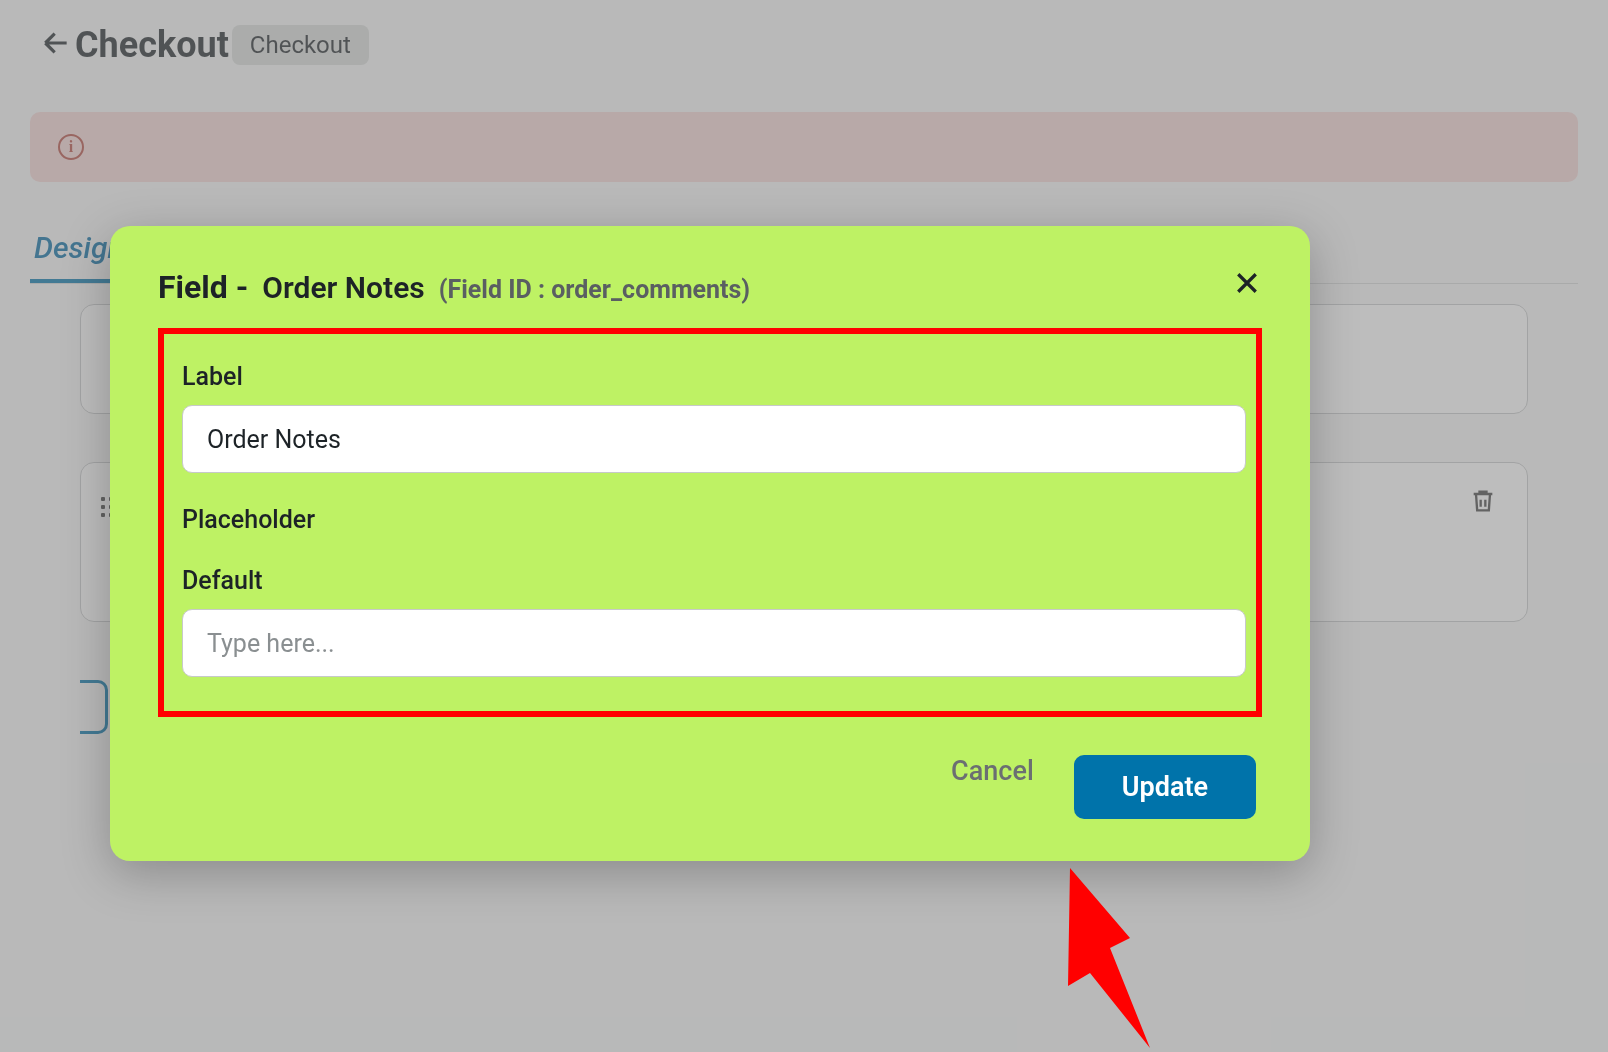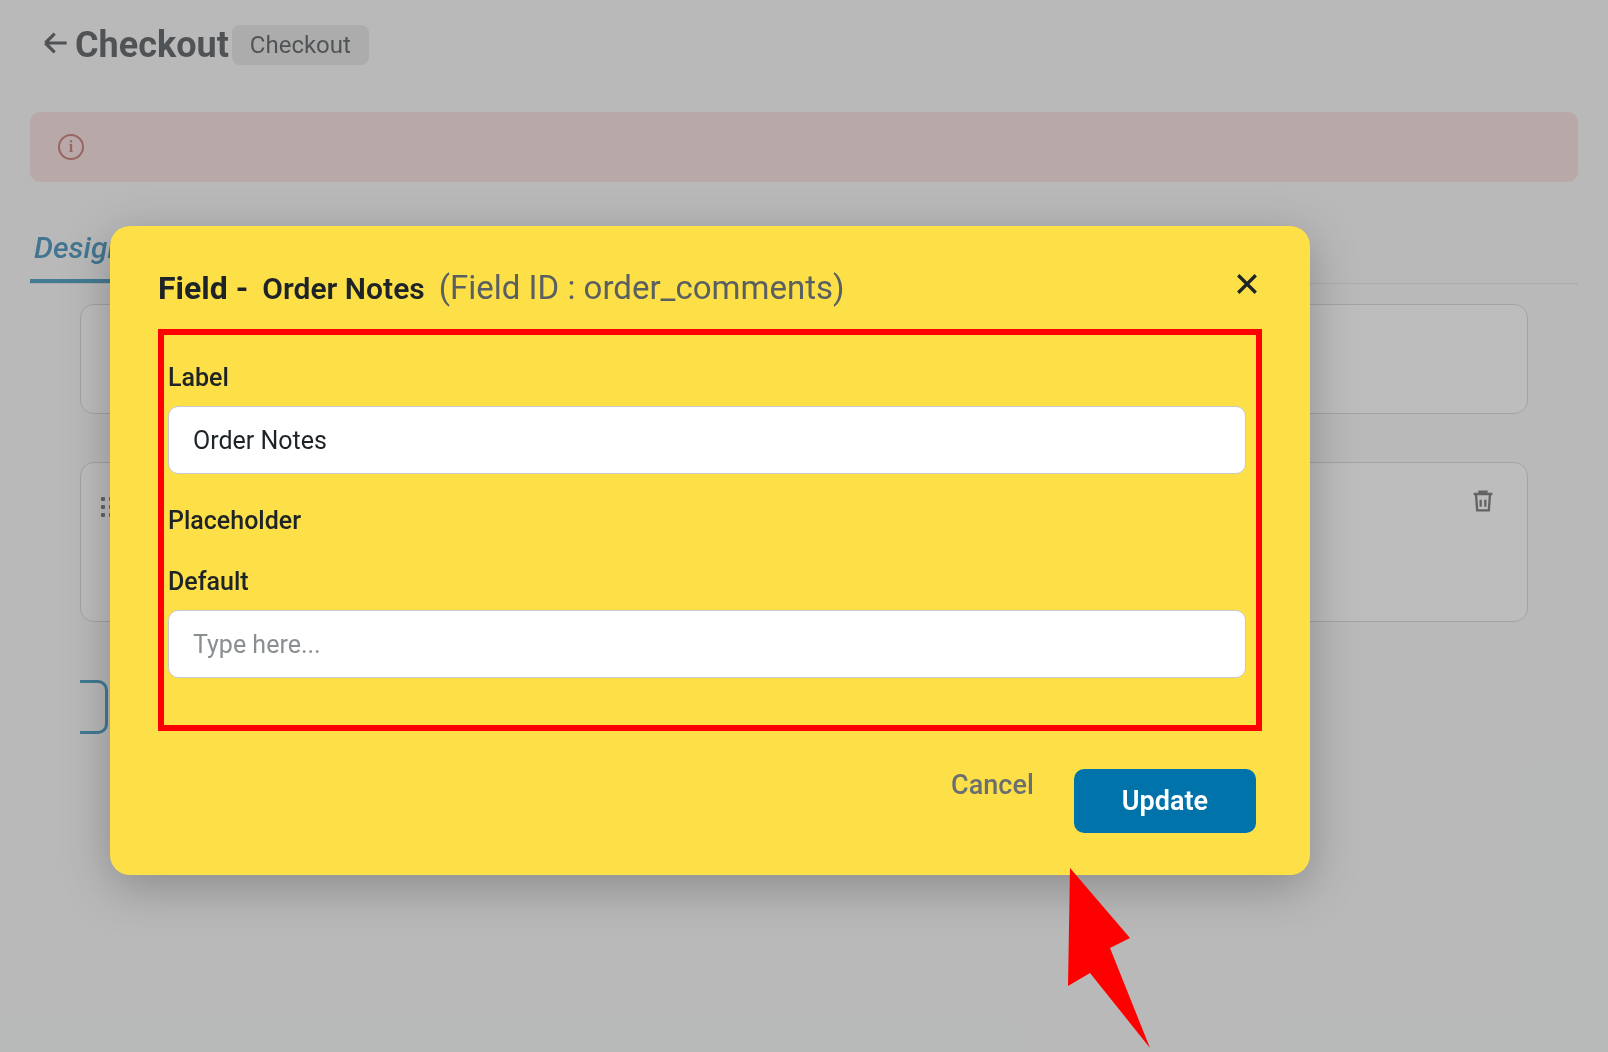--- a/index.html
+++ b/index.html
@@ -136,21 +136,21 @@
       border-radius: 0 10px 10px 0;
     }
 
     
     .modal {
       position: absolute;
       z-index: 20;
       left: 110px;
       top: 226px;
       width: 1200px;
-      background: #fde047;
+      background: #bef264;
       border-radius: 20px;
       box-shadow: 0 12px 48px rgba(0,0,0,0.25);
       padding: 42px 48px 42px 48px;
     }
     .modal-header {
       display: flex;
       align-items: baseline;
       justify-content: space-between;
     }
     .modal-title-wrap {
@@ -163,37 +163,38 @@
       font-size: 32px;
       font-weight: 700;
       color: #1d2327;
     }
     .modal-title-name {
       font-size: 30px;
       font-weight: 600;
       color: #1d2327;
     }
     .modal-title-id {
-      font-size: 33px;
+      font-size: 25px;
       color: #5a5f62;
+      font-weight: bold;
     }
     .close-btn {
       cursor: pointer;
     }
     .close-btn svg { width: 30px; height: 30px; stroke:#1d2327; stroke-width:2.6; }
 
     .highlight-box {
       border: 6px solid #ff0000;
       margin-top: 22px;
-      padding: 28px 10px 30px 4px;
+      padding: 28px 10px 30px 18px;
     }
     .form-group {
       margin-bottom: 32px;
     }
-    .form-group:last-child { margin-bottom: 17px; }
+    .form-group:last-child { margin-bottom: 4px; }
     .form-label {
       font-size: 25px;
       color: #1d2327;
       font-weight: 500;
       margin-bottom: 14px;
       display: block;
     }
     .form-input {
       width: 100%;
       height: 68px;

